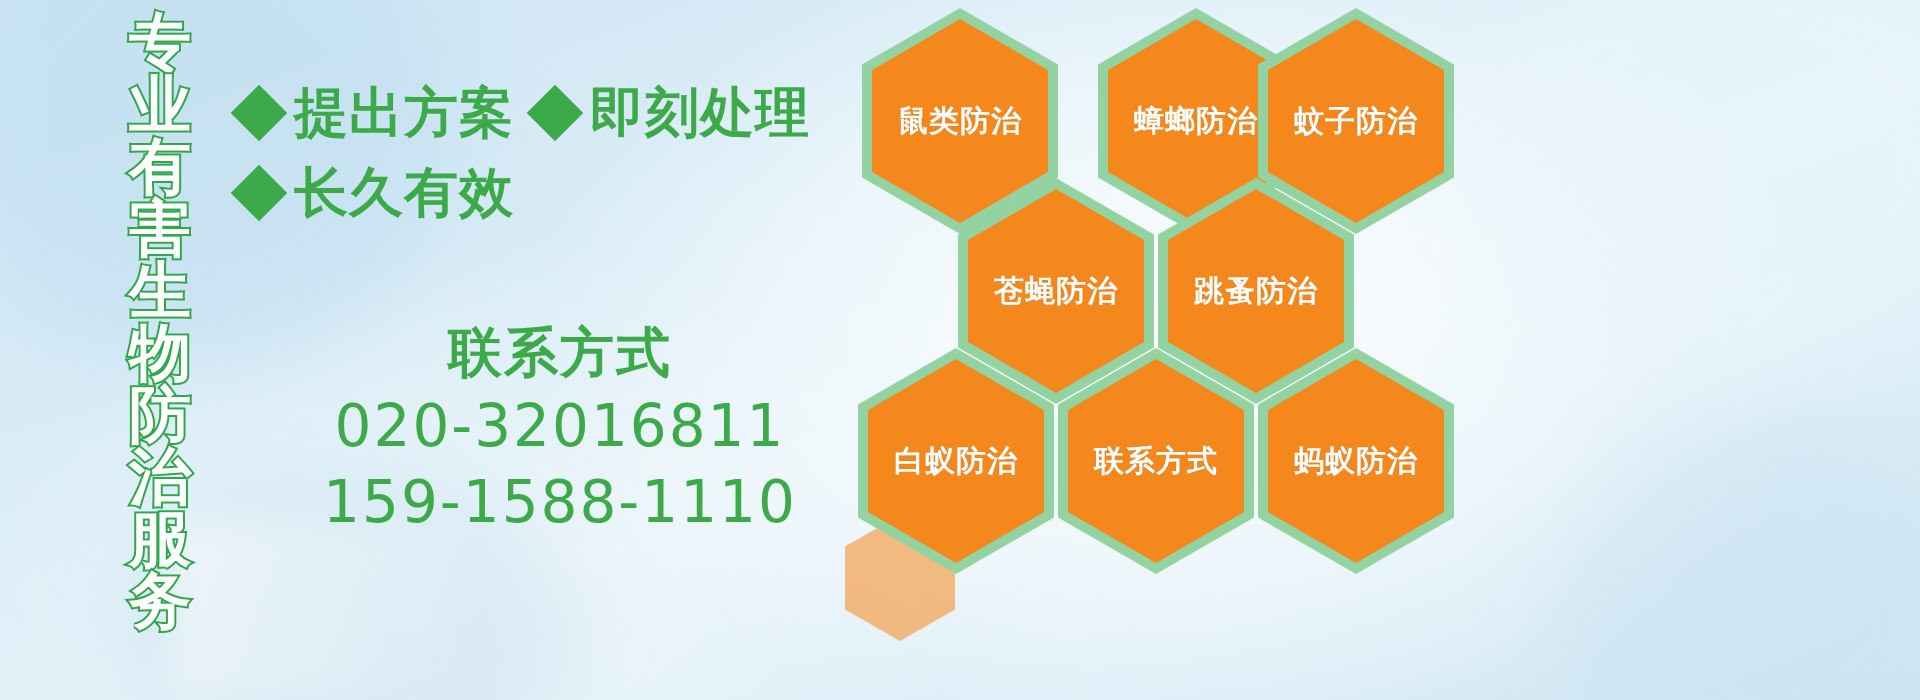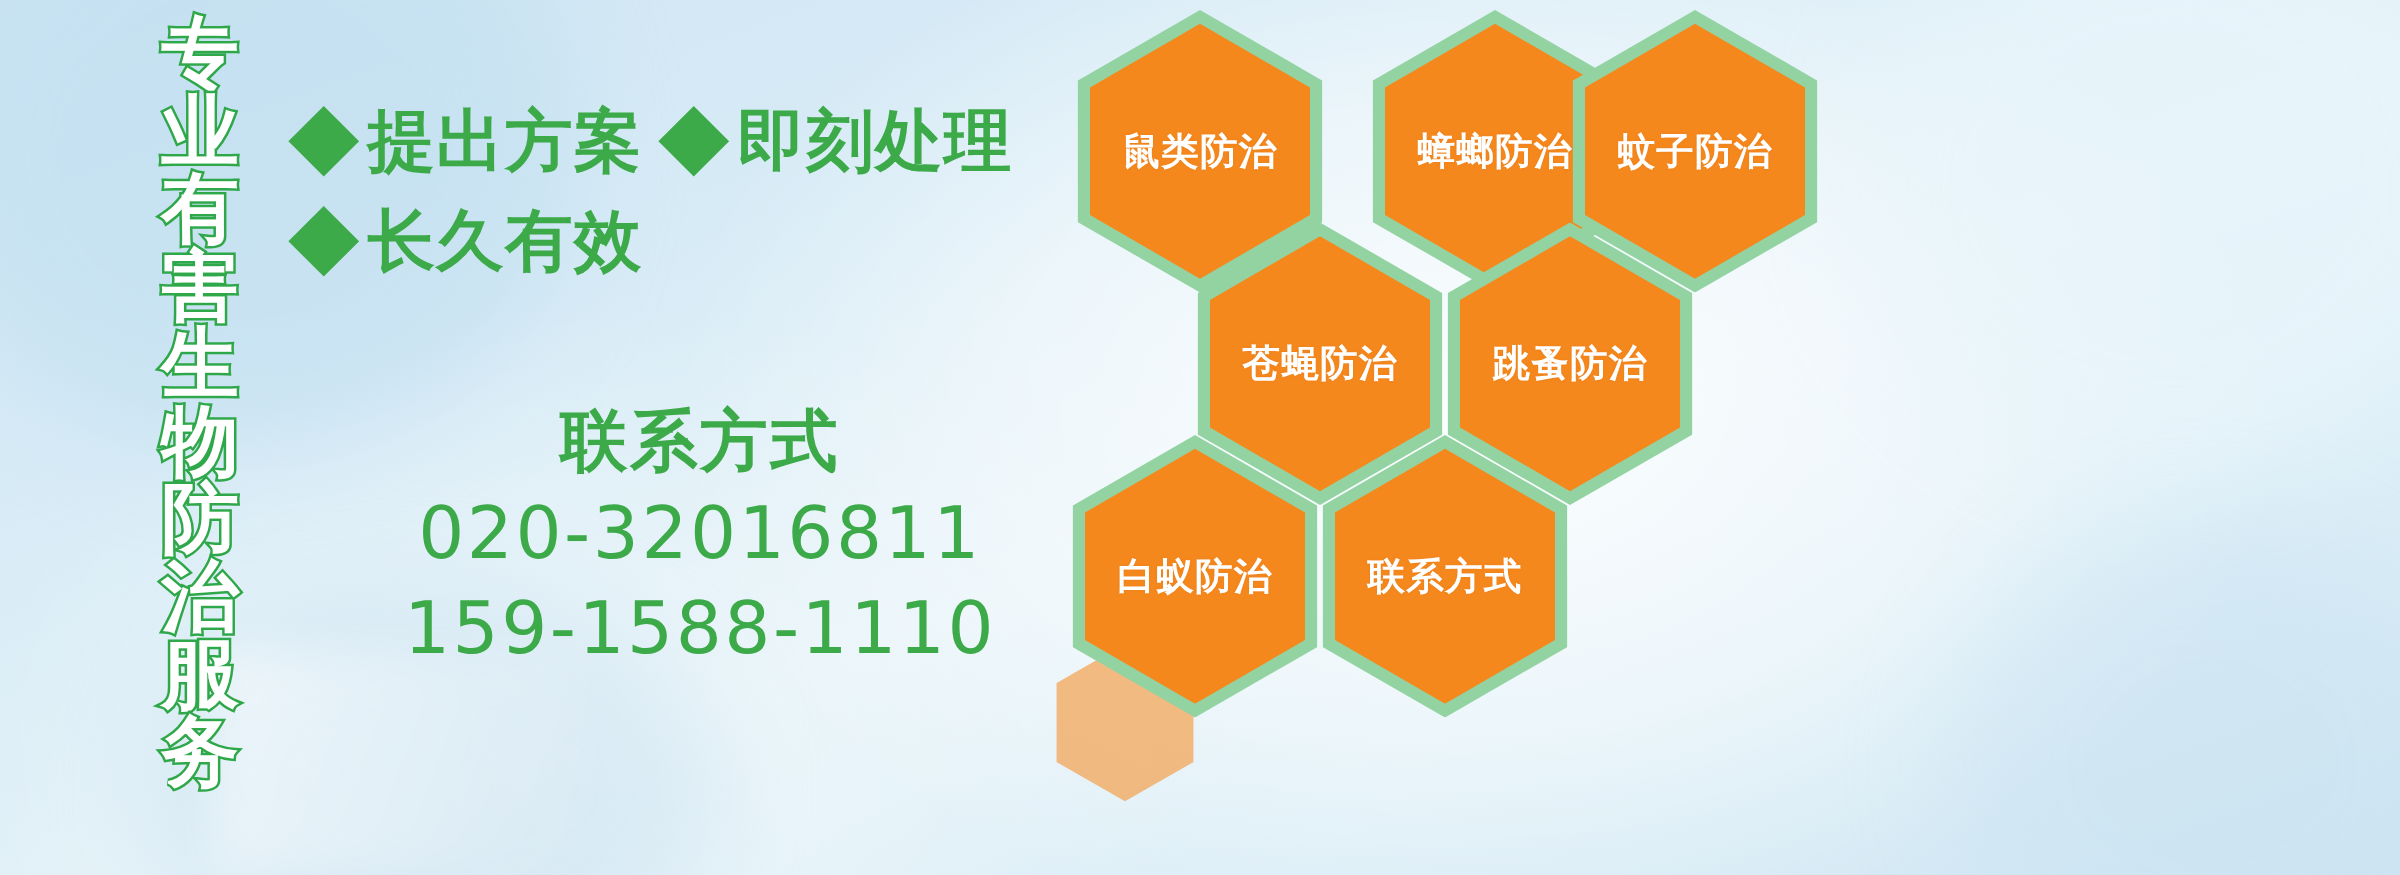--- a/index.html
+++ b/index.html
@@ -252,16 +252,21 @@
       <div class="hex-inner"></div>
       <div class="hex-label">白蚁防治</div>
     </div>
 
     <div class="hex-cell hp-6">
       <div class="hex-outer"></div>
       <div class="hex-inner"></div>
       <div class="hex-label">联系方式</div>
     </div>
 
+    <div class="hex-cell hp-7">
+      <div class="hex-outer"></div>
+      <div class="hex-inner"></div>
+      <div class="hex-label">蚂蚁防治</div>
+    </div>
 
   </div>
 
 </div>
 
 </body></html>

